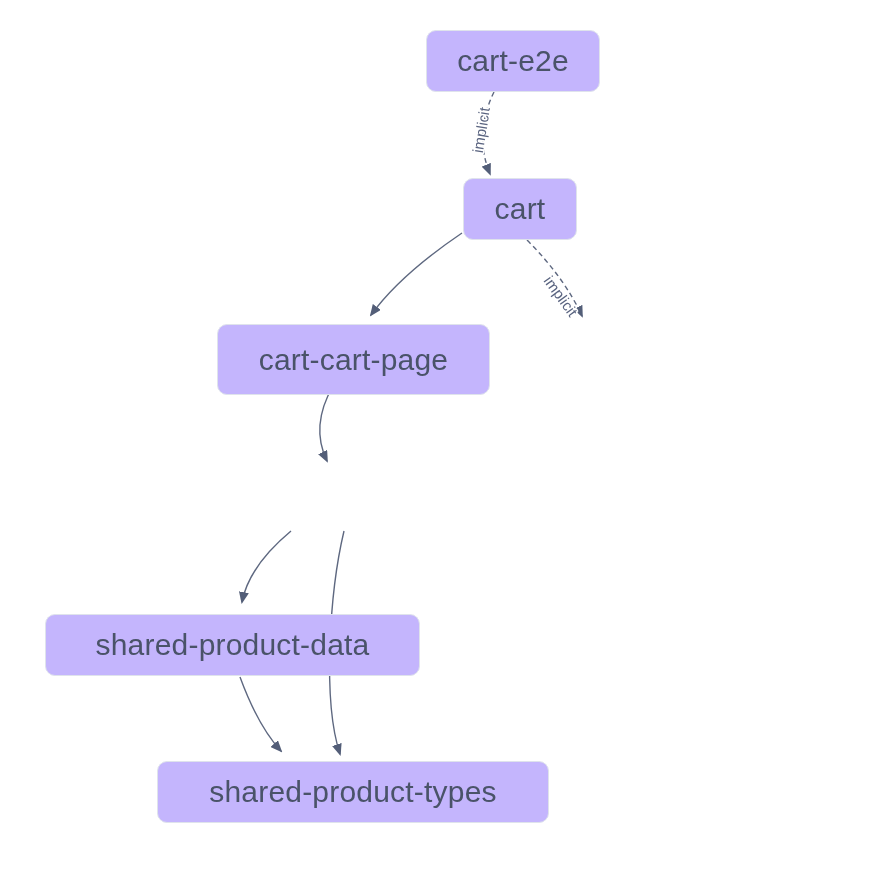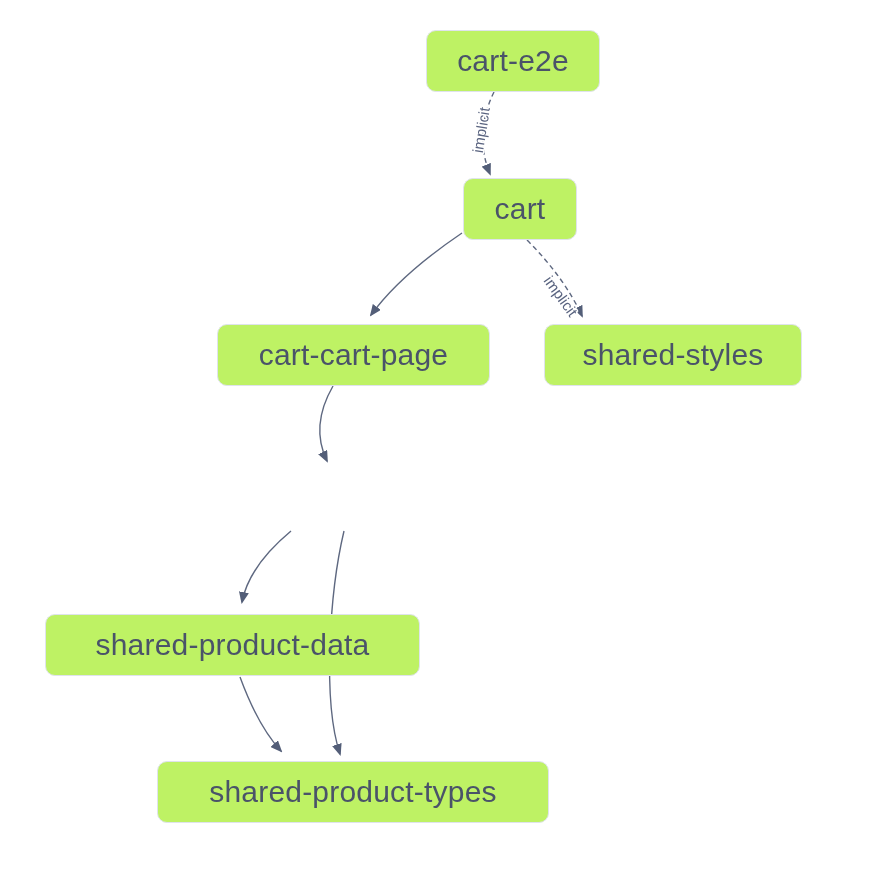--- a/index.html
+++ b/index.html
@@ -34,21 +34,21 @@
     stroke: #ffffff;
     stroke-width: 3px;
     stroke-linejoin: round;
   }
   .node {
     position: absolute;
     box-sizing: border-box;
     display: flex;
     align-items: center;
     justify-content: center;
-    background: #bef264;
+    background: #c4b5fd;
     border: 1px solid #dfe3ec;
     border-radius: 10px;
     cursor: pointer;
   }
   .node-label {
     font-size: 30px;
     color: #4a5369;
     letter-spacing: 0.2px;
     white-space: nowrap;
   }
@@ -85,27 +85,24 @@
   </svg>
 
   <div class="node" style="left:426px; top:30px; width:174px; height:62px">
     <span class="node-label">cart-e2e</span>
   </div>
 
   <div class="node" style="left:463px; top:178px; width:114px; height:62px">
     <span class="node-label">cart</span>
   </div>
 
-  <div class="node" style="left:217px; top:324px; width:273px; height:62px">
+  <div class="node" style="left:217px; top:324px; width:273px; height:71px">
     <span class="node-label">cart-cart-page</span>
   </div>
 
-  <div class="node" style="left:544px; top:324px; width:258px; height:62px">
-    <span class="node-label">shared-styles</span>
-  </div>
 
 
   <div class="node" style="left:45px; top:614px; width:375px; height:62px">
     <span class="node-label">shared-product-data</span>
   </div>
 
   <div class="node" style="left:157px; top:761px; width:392px; height:62px">
     <span class="node-label">shared-product-types</span>
   </div>
 

